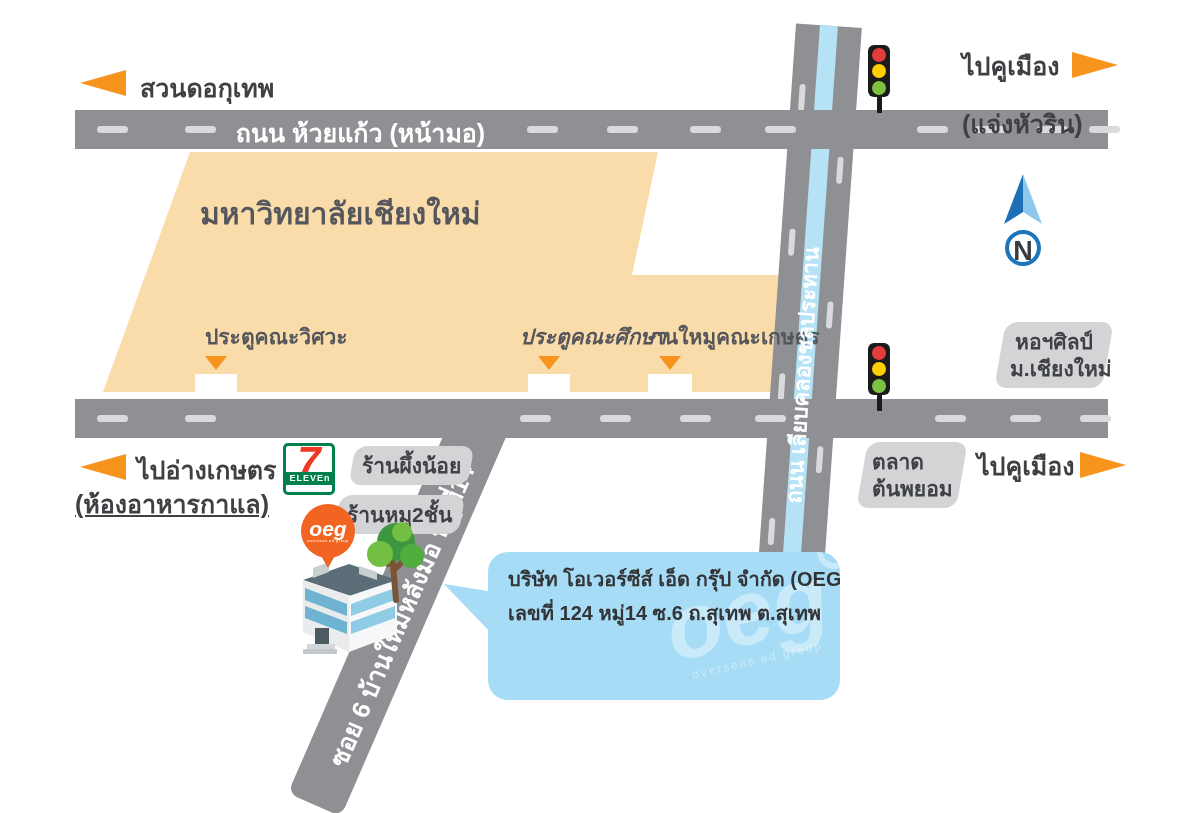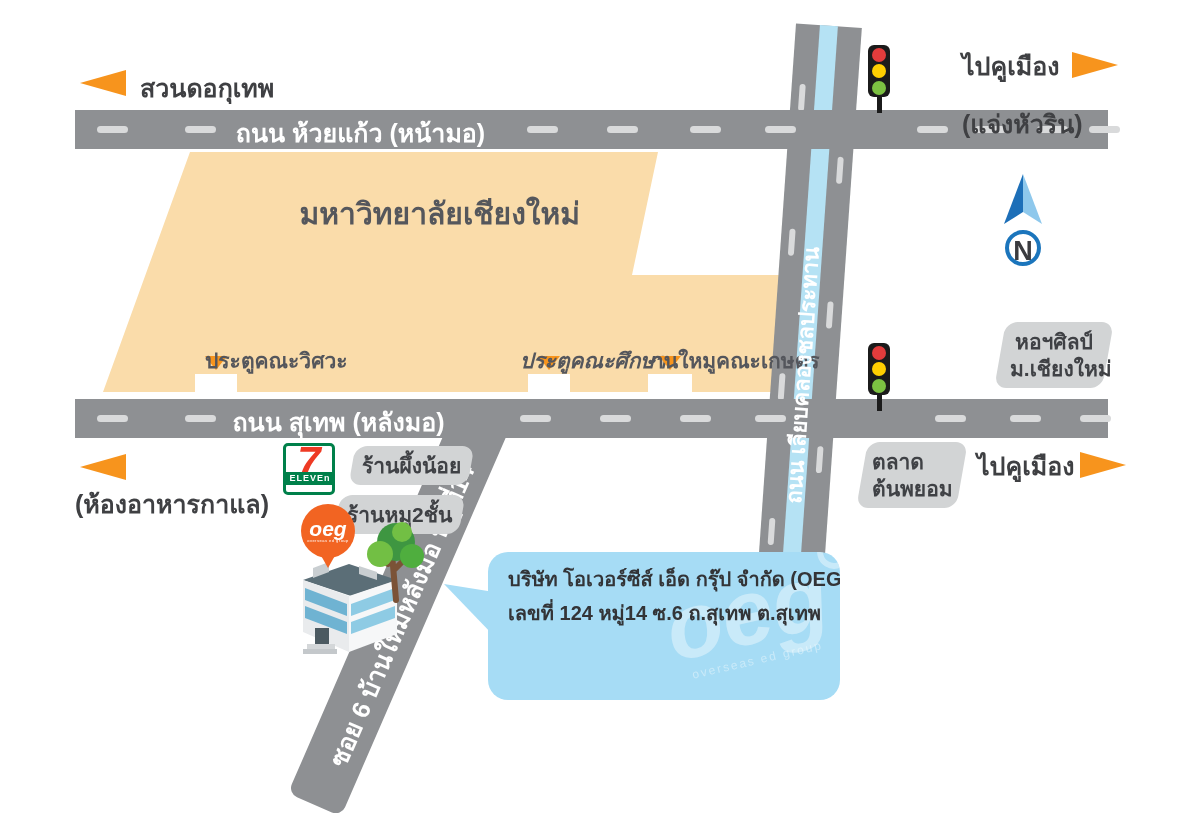--- a/index.html
+++ b/index.html
@@ -22,26 +22,26 @@
                transform:rotate(-86deg);transform-origin:50% 50%;color:#fff;font-size:22px;font-weight:600;
                z-index:4;white-space:nowrap;}
   #road-soi{position:absolute;left:368px;top:408px;width:58px;height:414px;background:#8e9093;
             border-radius:0 0 10px 10px;transform:rotate(23.5deg);transform-origin:50% 50%;z-index:2;}
   #soi-label{position:absolute;left:183px;top:598px;width:430px;height:32px;text-align:center;
              transform:rotate(-66.5deg);transform-origin:50% 50%;color:#fff;font-size:25px;font-weight:600;
              z-index:4;white-space:nowrap;}
 
   
   #univ-svg{position:absolute;left:0;top:0;z-index:1;}
-  #univ-name{position:absolute;left:200px;top:190px;width:380px;text-align:right;
+  #univ-name{position:absolute;left:200px;top:190px;width:380px;text-align:left;
              font-size:30px;font-weight:600;color:#55575c;z-index:2;}
   .gate-rect{position:absolute;height:18px;background:#ffffff;top:374px;z-index:2;}
   .gate-tri{position:absolute;width:0;height:0;border-left:11px solid transparent;
             border-right:11px solid transparent;border-top:14px solid #f7941d;top:356px;z-index:2;}
-  .gate-label{position:absolute;top:344px;font-size:21px;font-weight:600;color:#54565c;
+  .gate-label{position:absolute;top:320px;font-size:21px;font-weight:600;color:#54565c;
               white-space:nowrap;z-index:2;}
 
   
   .arr{position:absolute;width:0;height:0;border-top:13px solid transparent;border-bottom:13px solid transparent;z-index:5;}
   .arr.left{border-right:46px solid #f7941d;}
   .arr.right{border-left:46px solid #f7941d;}
   .dir-text{position:absolute;font-size:25px;font-weight:600;color:#3f4043;white-space:nowrap;z-index:5;}
 
   
   .place-box{position:absolute;background:#d2d4d5;border-radius:12px;transform:skewX(-10deg);
@@ -140,21 +140,20 @@
     <div class="dash" style="left:22px;"></div>
       <div class="dash" style="left:110px;"></div>
     <div class="dash" style="left:445px;"></div>
       <div class="dash" style="left:525px;"></div>
     <div class="dash" style="left:605px;"></div>
       <div class="dash" style="left:680px;"></div>
     <div class="dash" style="left:860px;"></div>
       <div class="dash" style="left:935px;"></div>
     <div class="dash" style="left:1005px;"></div>
   </div>
-  <div class="road-name" style="left:196px;top:402px;width:285px;text-align:center;">ถนน สุเทพ (หลังมอ)</div>
 
   <div class="gate-rect" style="left:195px;width:42px;"></div>
   <div class="gate-tri" style="left:205px;"></div>
   <div class="gate-label" style="left:205px;">ประตูคณะวิศวะ</div>
 
   <div class="gate-rect" style="left:528px;width:42px;"></div>
   <div class="gate-tri" style="left:538px;"></div>
   <div class="gate-label" style="left:520px;font-style:italic;">ประตูคณะศึกษา</div>
 
   <div class="gate-rect" style="left:648px;width:44px;"></div>
@@ -162,21 +161,22 @@
   <div class="gate-label" style="left:652px;">านใหมูคณะเกษตร</div>
 
   <div class="arr left" style="left:80px;top:70px;"></div>
   <div class="dir-text" style="left:140px;top:68px;">สวนดอกุเทพ</div>
 
   <div class="dir-text" style="left:962px;top:46px;">ไปคูเมือง</div>
   <div class="arr right" style="left:1072px;top:52px;"></div>
   <div class="dir-text" style="left:962px;top:80px;margin-top:24px;">(แจ่งหัวริน)</div>
 
   <div class="arr left" style="left:80px;top:454px;"></div>
-  <div class="dir-text" style="left:75px;top:484px;">(ห้องอาหารกาแล)</div>
+  <div class="dir-text" style="left:137px;top:450px;">ไปอ่างเกษตร</div>
+  <div class="dir-text" style="left:75px;top:484px;text-decoration:underline;">(ห้องอาหารกาแล)</div>
 
   <div class="dir-text" style="left:977px;top:446px;">ไปคูเมือง</div>
   <div class="arr right" style="left:1080px;top:452px;"></div>
 
   <div class="tl" style="left:868px;top:45px;">
     <div class="body">
         <div class="lamp" style="background:#e23c3c;"></div>
       <div class="lamp" style="background:#ffcf01;"></div>
       <div class="lamp" style="background:#7cc142;"></div>
       </div>

